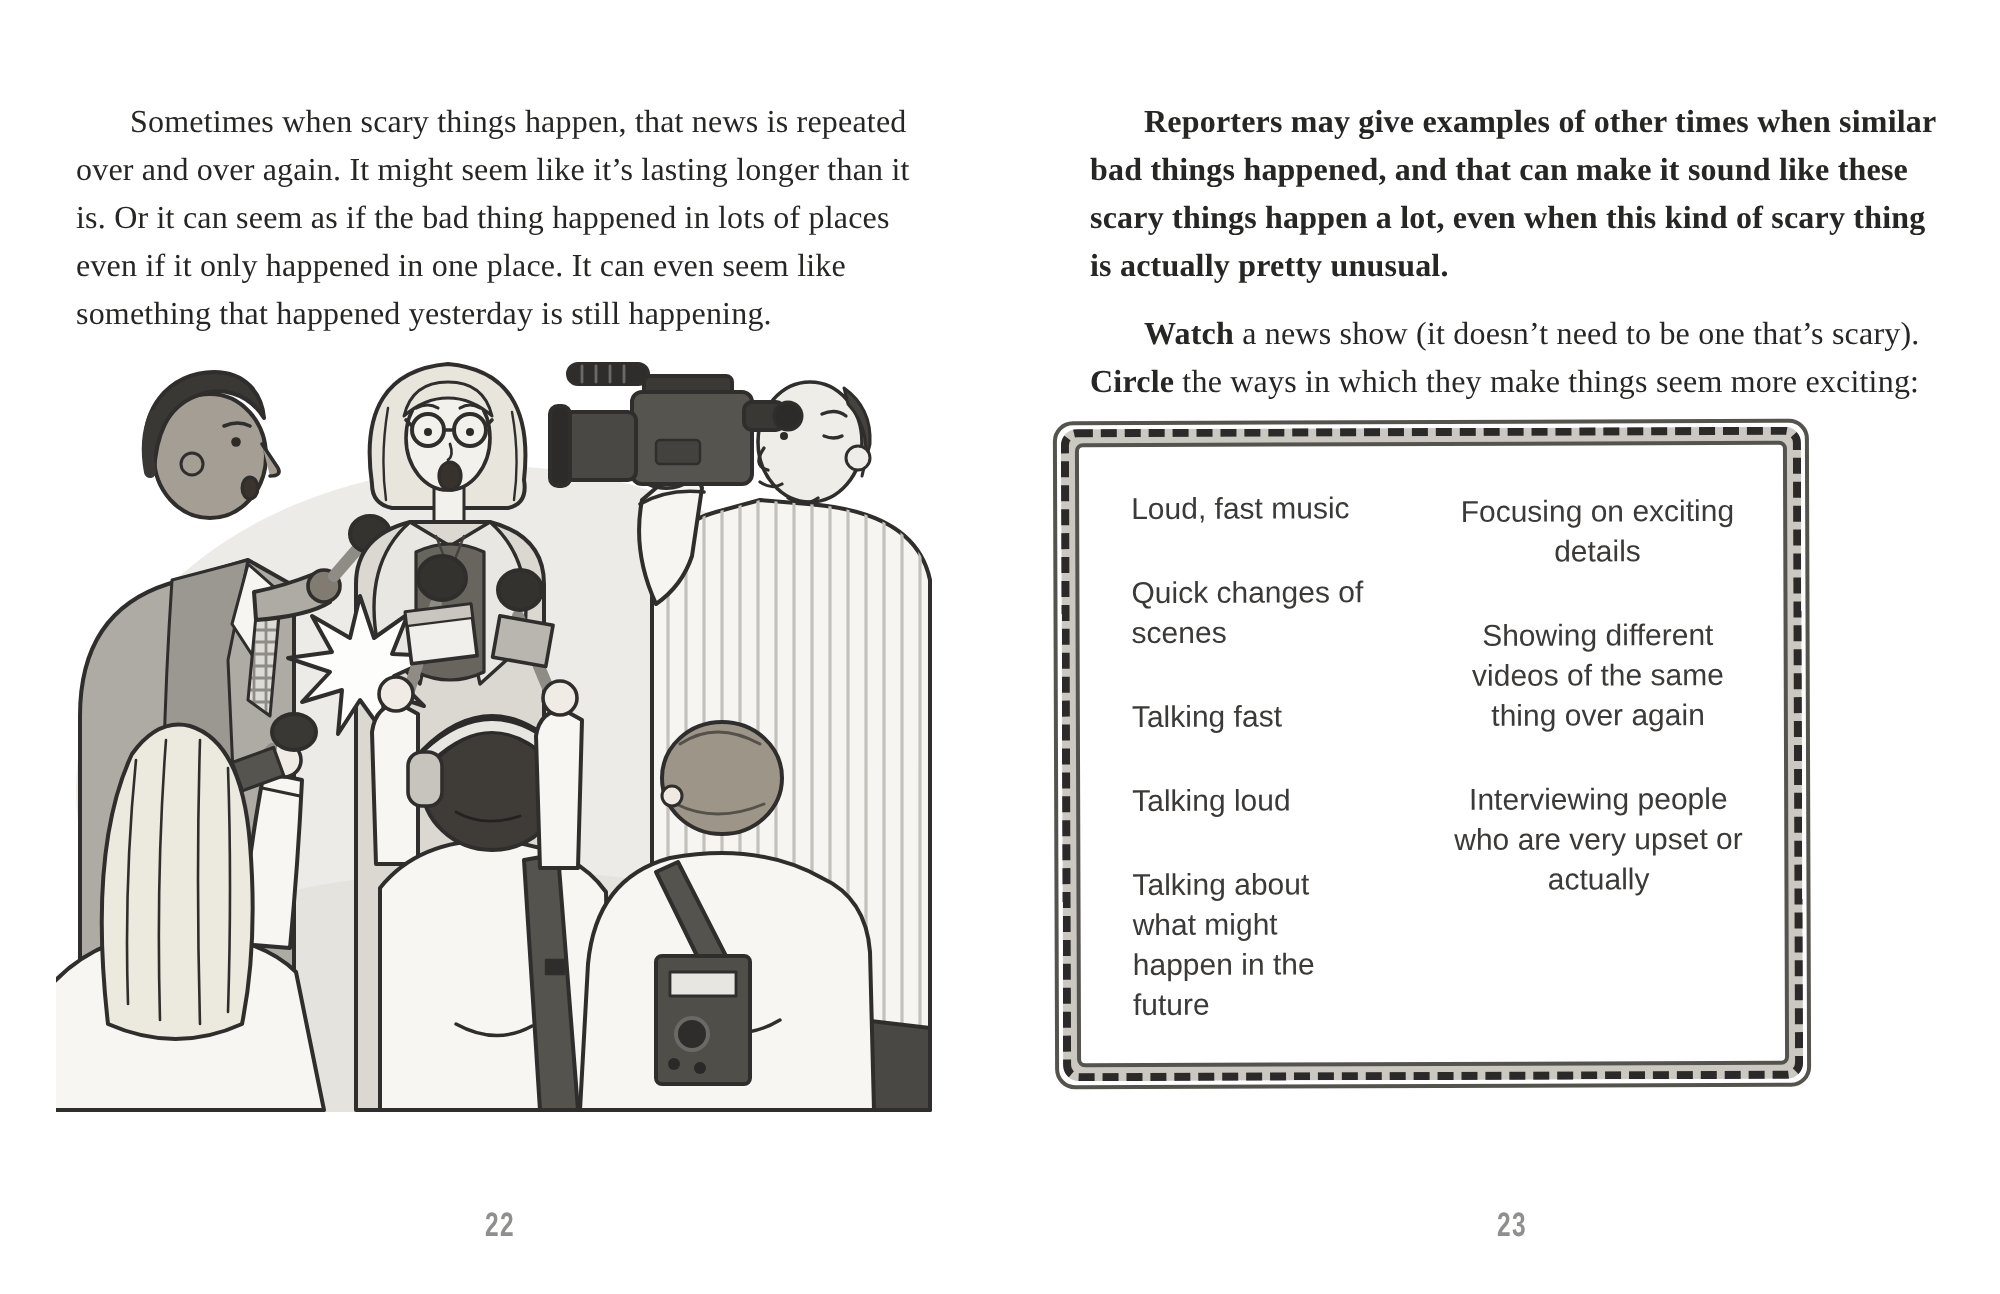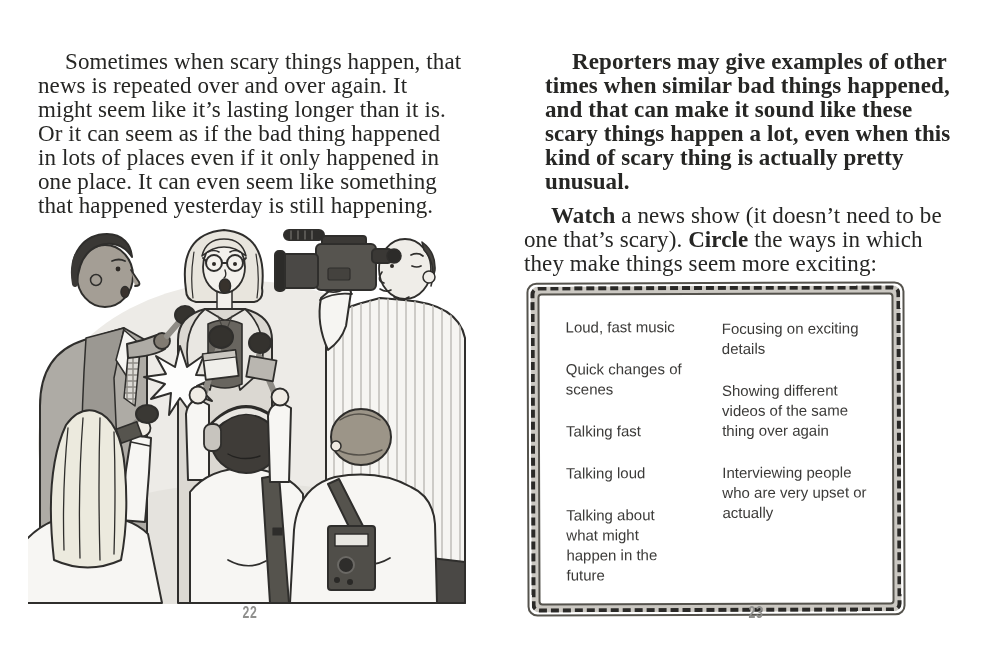--- a/index.html
+++ b/index.html
@@ -9,29 +9,29 @@
     background:#ffffff;
     font-family:"Liberation Serif", serif;
     color:#2a2a28;
     overflow:hidden;
   }
   .page{position:absolute;top:0;height:647px;width:500px;}
   .page-left{left:0;}
   .page-right{left:500px;}
 
   .body-text{
-    font-size:23px;
+    font-size:16px;
     line-height:24px;
     color:#262624;
     letter-spacing:.1px;
   }
   .para-indent{text-indent:27px;}
   .page-left .body-text{margin:50px 0 0 38px;width:426px;}
   .page-right .para1{margin:50px 0 0 45px;width:424px;font-weight:bold;}
-  .page-right .para2{margin:10px 0 0 24px;width:424px;}
+  .page-right .para2{margin:10px 0 0 45px;width:424px;}
   .bold-word{font-weight:bold;}
 
   .illustration-wrap{margin:10px 0 0 28px;width:442px;height:376px;}
 
   .page-number{
     position:absolute;
     bottom:24px;
     width:120px;
     text-align:center;
     font-family:"Liberation Sans", sans-serif;
@@ -67,21 +67,21 @@
     background:#ffffff;
     padding:22px 16px 18px 26px;
     display:flex;
     gap:38px;
     font-family:"Liberation Sans", sans-serif;
     font-size:15px;
     line-height:20px;
     color:#3b3a38;
   }
   .col-a{width:146px;}
-  .col-b{width:190px;padding-top:2px;}
+  .col-b{width:190px;padding-top:2px;text-align:center;}
   .activity-item{margin:0 0 22px 0;}
   .col-a .activity-item:last-child,.col-b .activity-item:last-child{margin-bottom:0;}
 </style>
 </head>
 <body>
 
 <div class="spread">
 
   <div class="page page-left">
     <p class="body-text para-indent">Sometimes when scary things happen, that news is repeated over and over again. It might seem like it’s lasting longer than it is. Or it can seem as if the bad thing happened in lots of places even if it only happened in one place. It can even seem like something that happened yesterday is still happening.</p>

